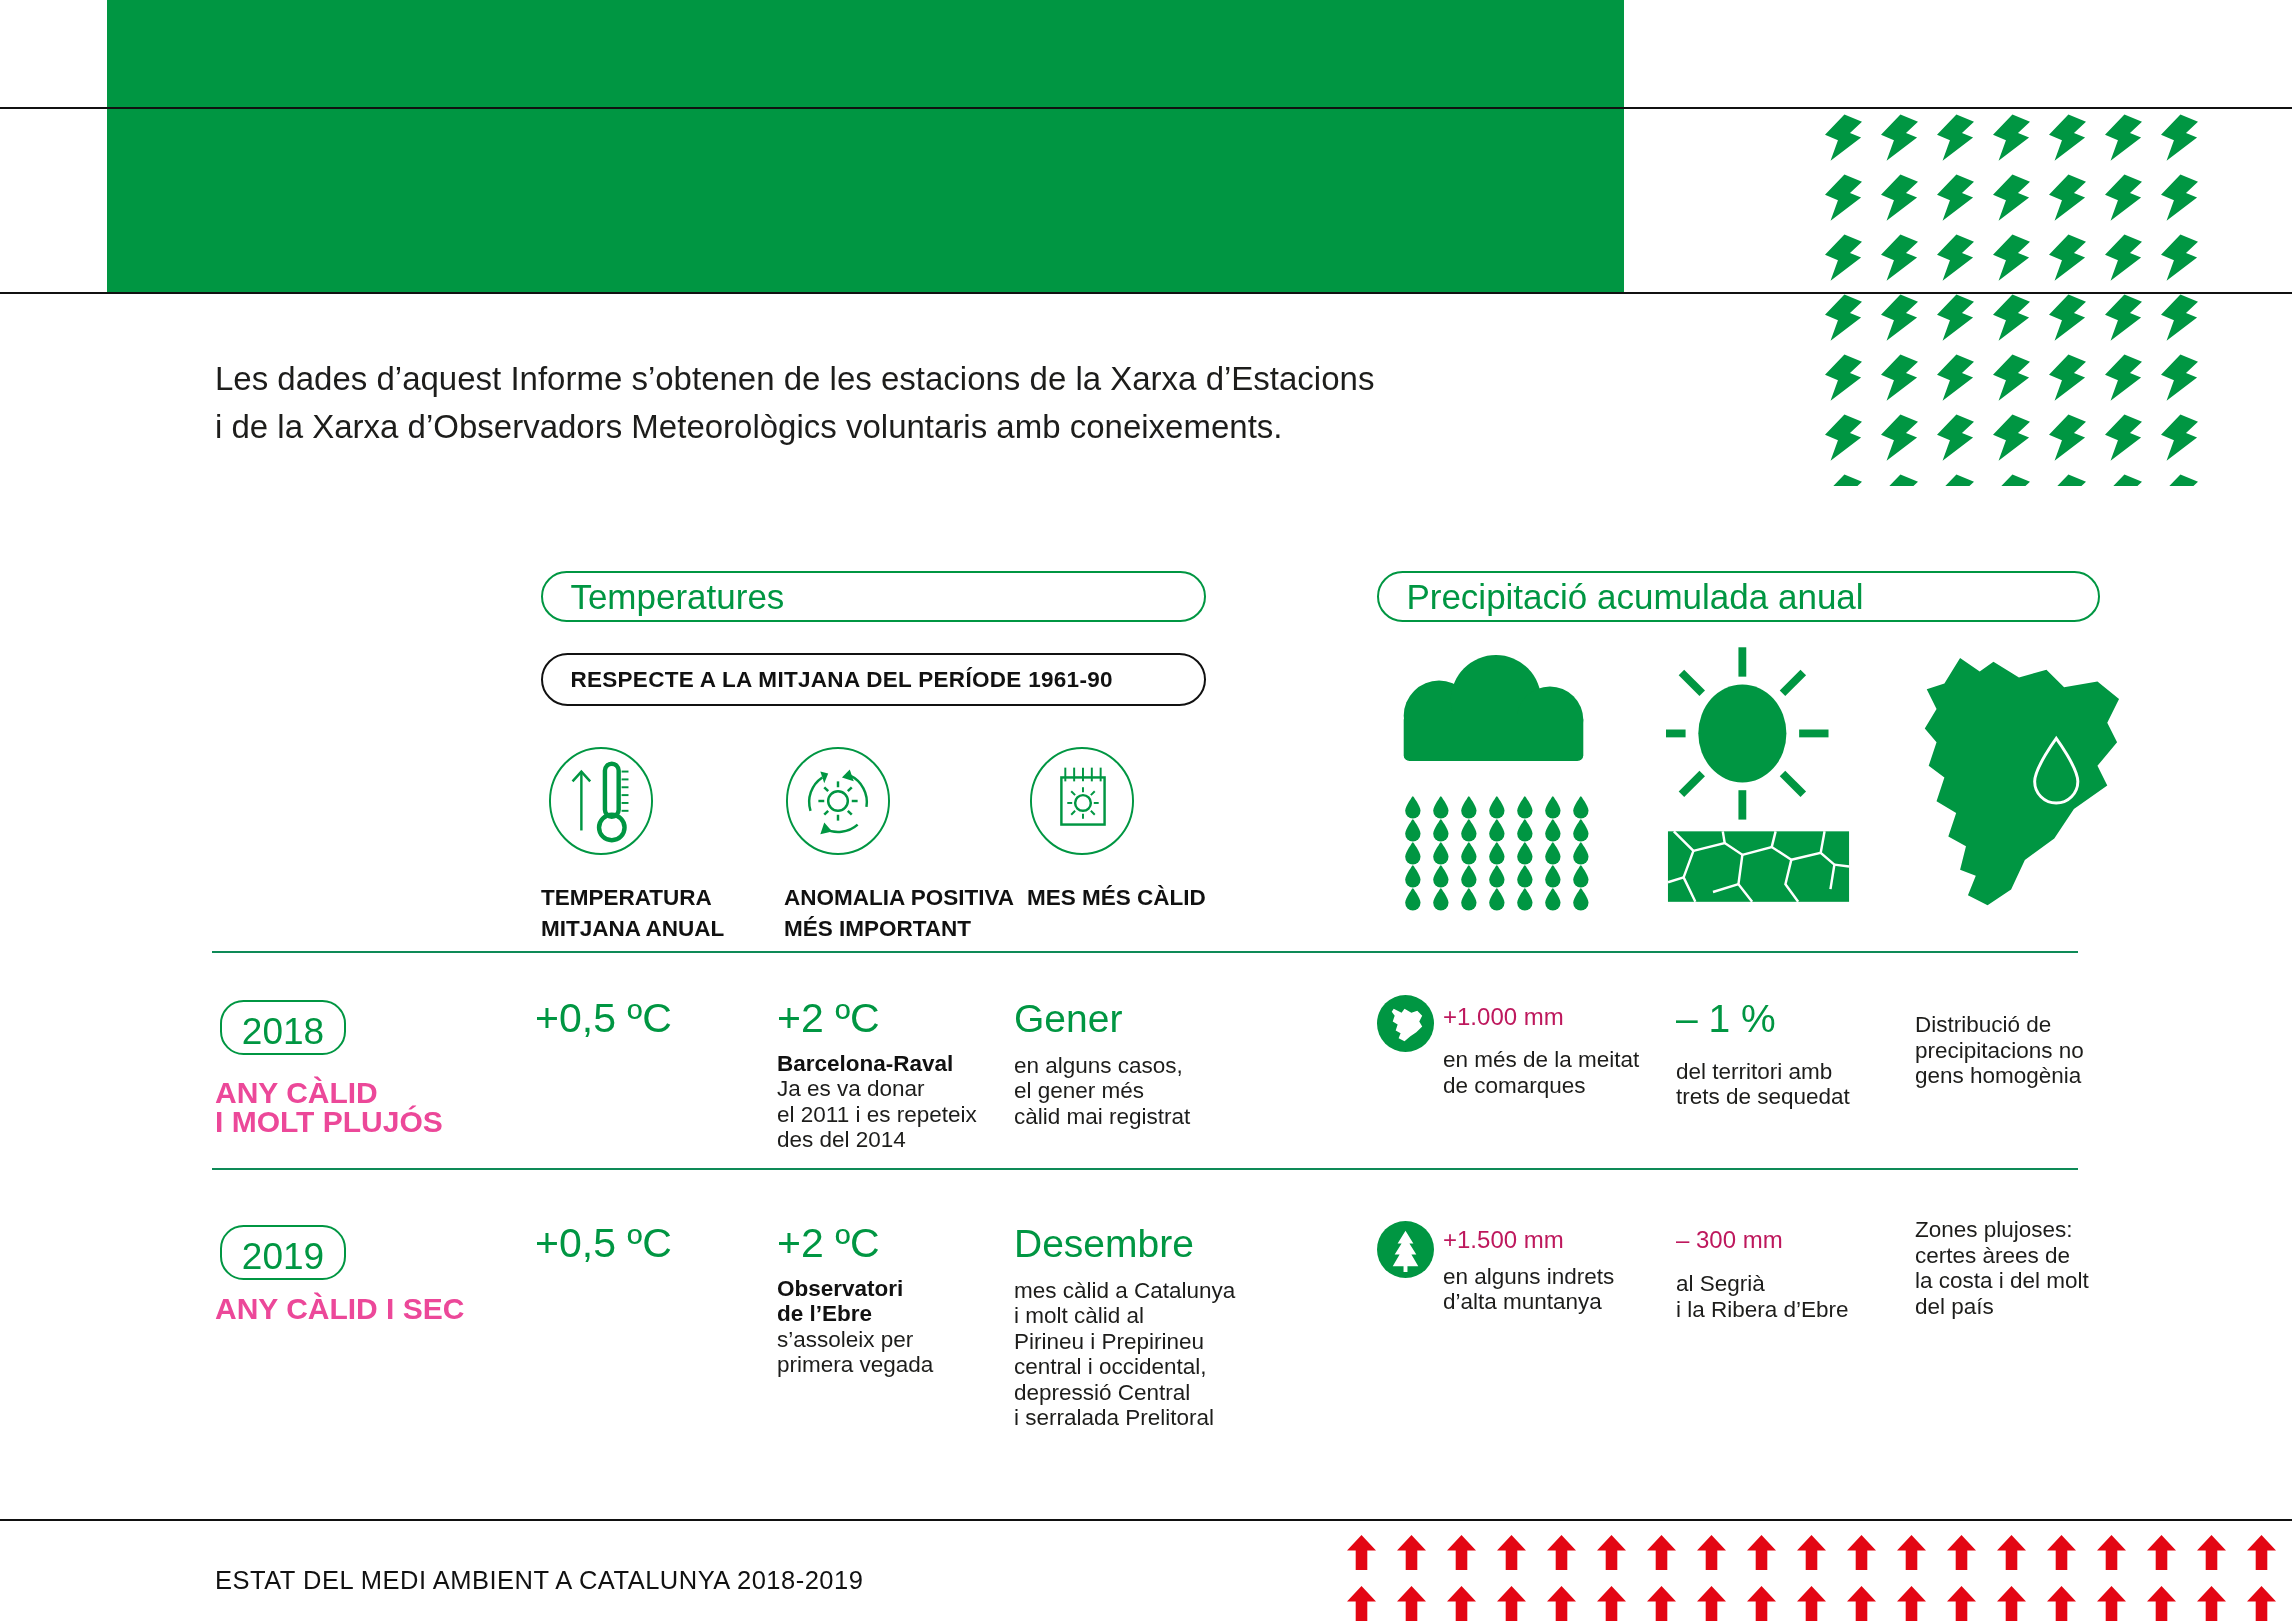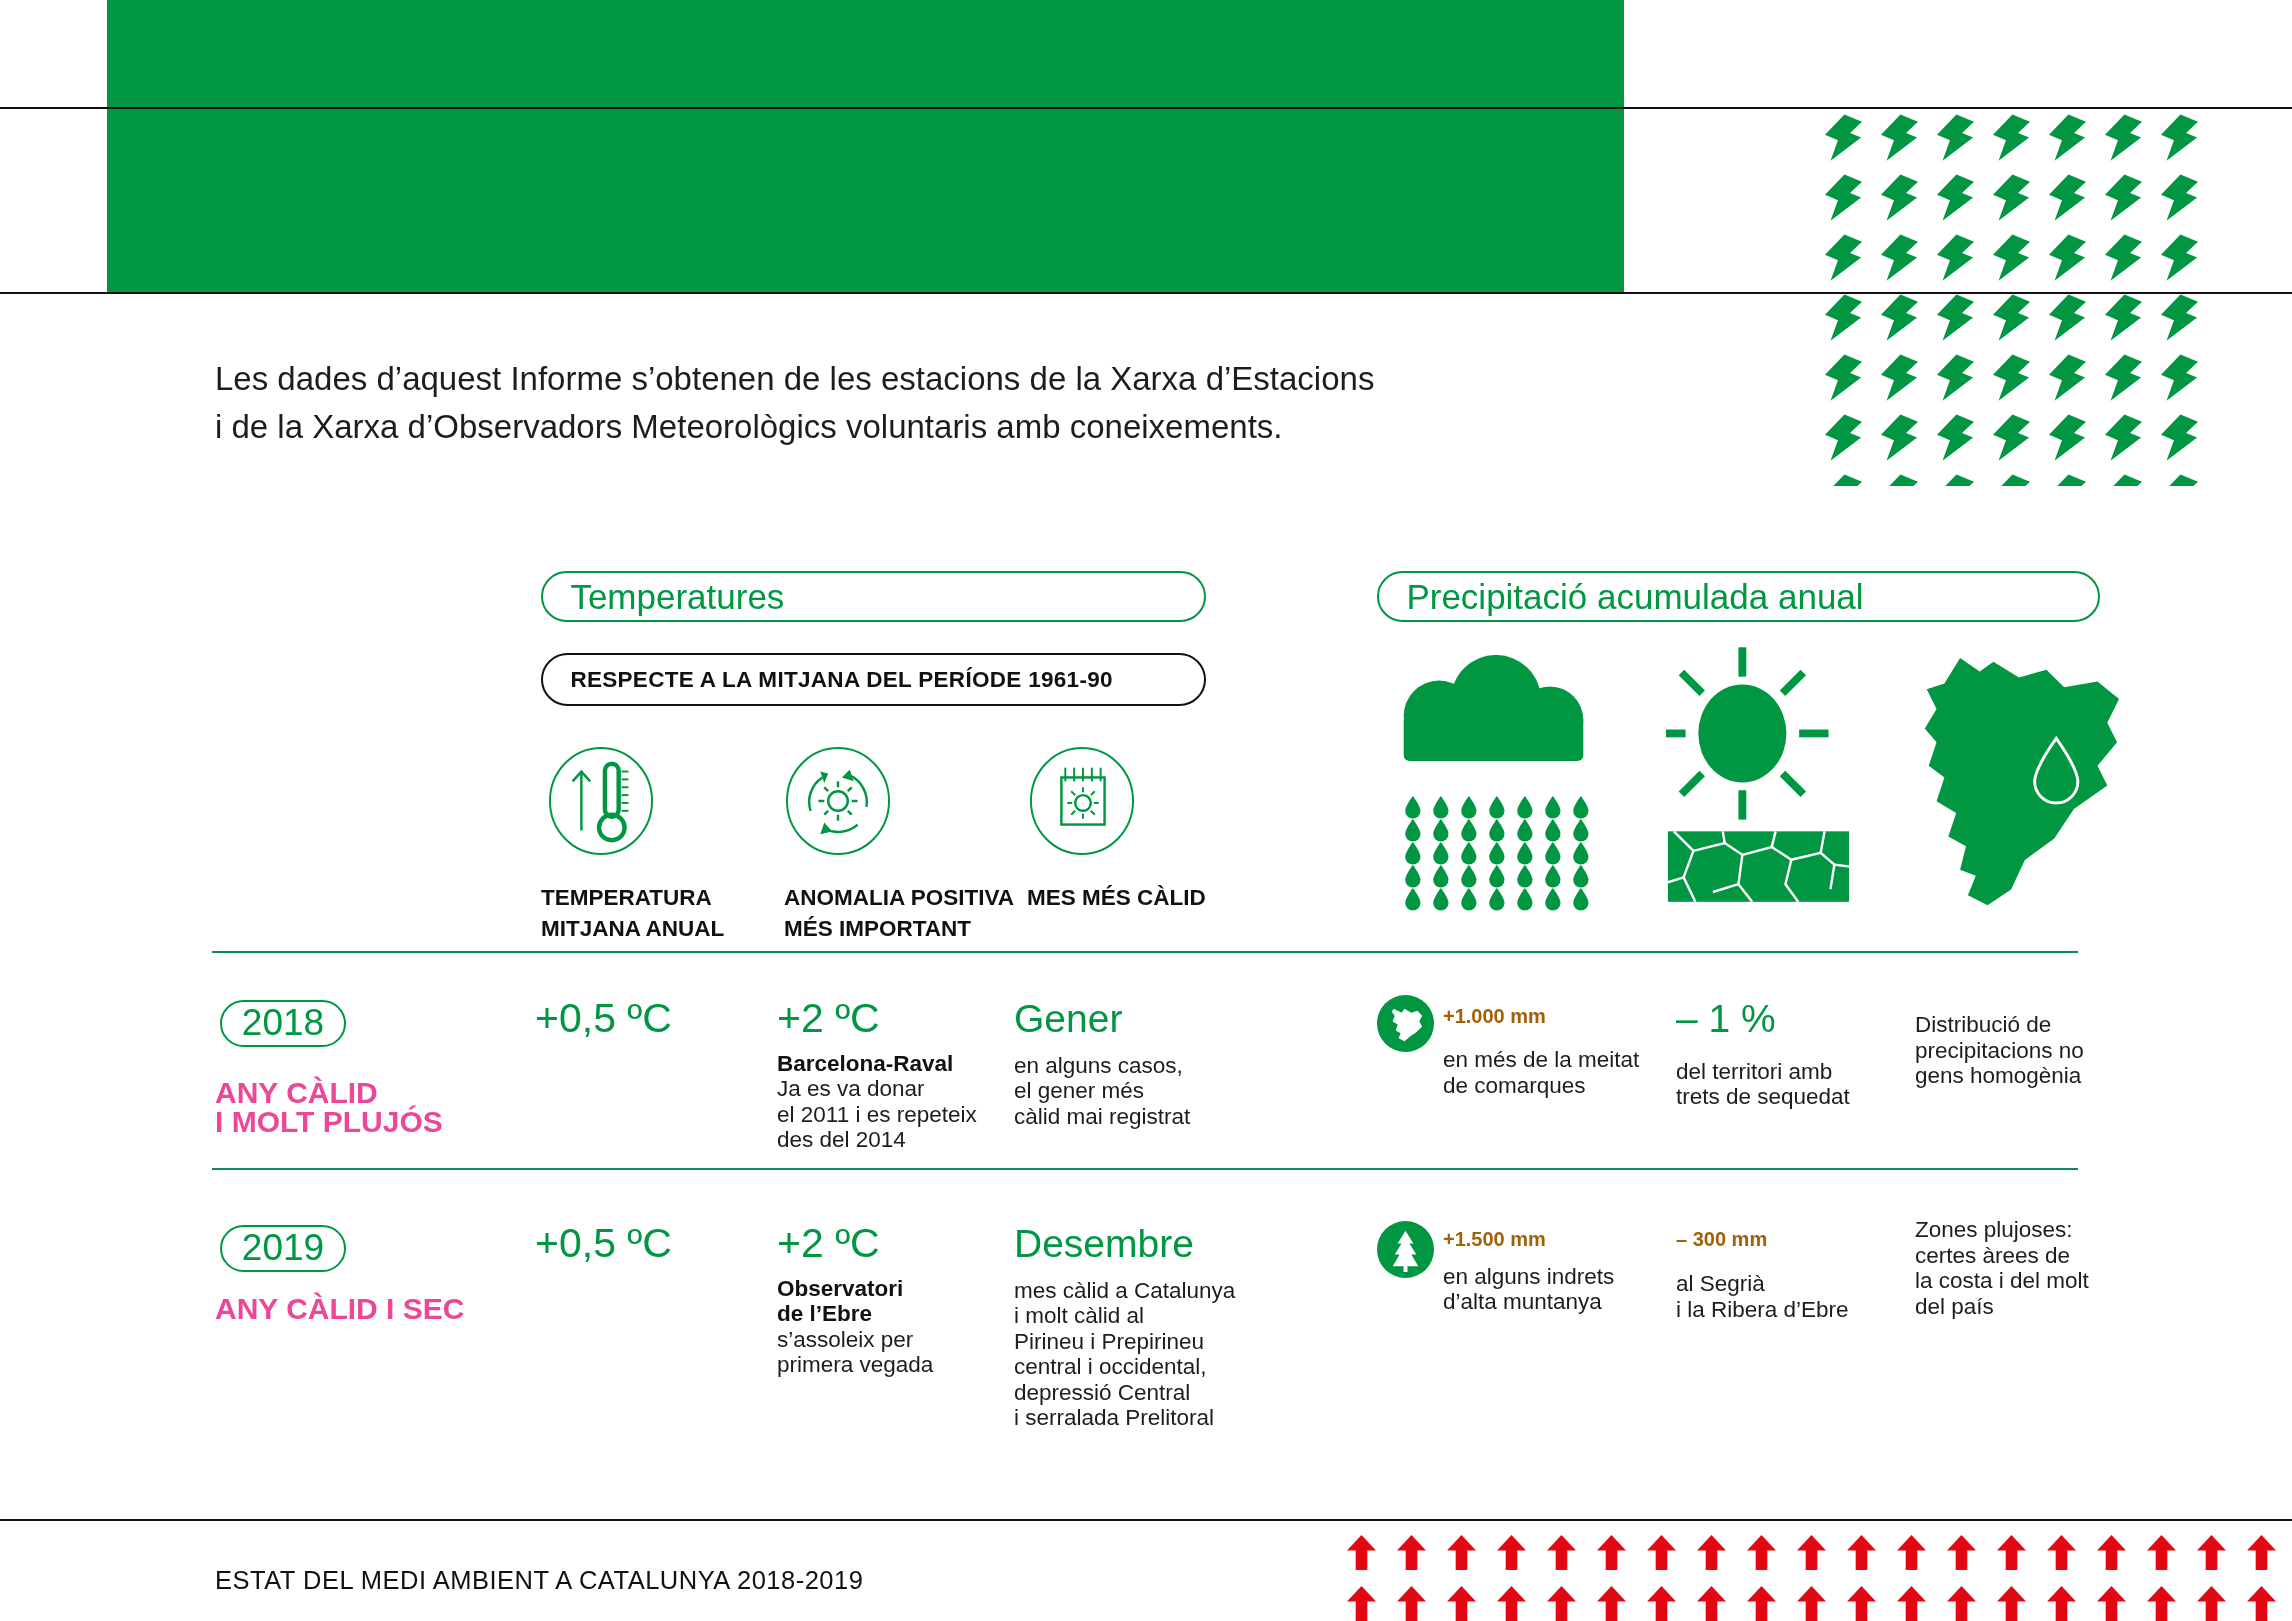--- a/index.html
+++ b/index.html
@@ -7,27 +7,27 @@
         font-family:"Liberation Sans","DejaVu Sans",sans-serif;color:#1d1d1b;
         --g:#009642;--red:#e30613;--rule:#0e8a57}
   .abs{position:absolute}
   .hline{position:absolute;left:0;width:2293px;height:2px;background:#111}
   .green-block{position:absolute;left:107px;top:0;width:1517px;height:292px;background:var(--g)}
   .doc-title{position:absolute;left:212px;top:147px;font-size:88px;line-height:90px;letter-spacing:-1px;color:#0d0d0d}
   .intro{position:absolute;left:215px;top:355px;font-size:33px;line-height:48px;color:#1d1d1b}
   .pill{position:absolute;box-sizing:border-box;border-radius:29px;display:flex;align-items:center;padding:0 27.4px}
   .pill-green{border:2px solid var(--g);color:var(--g);font-size:35px}
   .pill-black{border:2.9px solid #111;color:#111;font-weight:bold;font-size:22.5px;letter-spacing:0.3px}
-  .year-pill{position:absolute;box-sizing:border-box;width:126px;height:47px;border:2px solid var(--g);
-             border-radius:23.5px;color:var(--g);font-size:37px;display:flex;align-items:flex-start;justify-content:center}
+  .year-pill{position:absolute;box-sizing:border-box;width:126px;height:55px;border:2px solid var(--g);
+             border-radius:23.5px;color:var(--g);font-size:37px;display:flex;align-items:flex-end;justify-content:center}
   .icon-label{position:absolute;font-weight:bold;font-size:22.5px;line-height:31px;color:#111}
   .note{position:absolute;font-weight:bold;font-size:30px;line-height:29px;color:#ec4899}
   .val-big{font-size:41px;line-height:53px;color:var(--g)}
   .val-mid{font-size:39px;line-height:53px;color:var(--g)}
-  .val-bold{font-size:20px;line-height:33px;font-weight:bold;color:#a16207}
+  .val-bold{font-size:24px;line-height:33px;font-weight:normal;color:#be185d}
   .sm{font-size:22.5px;line-height:25.5px;color:#1d1d1b}
   .sm-b{font-size:22.5px;line-height:25.5px;font-weight:bold;color:#111}
   .rule{position:absolute;left:212px;width:1866px;height:2px;background:var(--rule)}
   .footer-line{position:absolute;left:0;top:1519px;width:2293px;height:2px;background:#111}
   .footer-text{position:absolute;left:215px;top:1566px;font-size:25.5px;letter-spacing:0.5px;color:#111}
   .bolt-grid{position:absolute;left:1825px;top:114px;display:grid;grid-template-columns:repeat(7,56px);
              grid-auto-rows:60px;width:391px;height:372px;overflow:hidden;color:var(--g)}
   .arrow-grid{position:absolute;left:1347px;top:1535px;display:grid;grid-template-columns:repeat(19,50px);
               grid-auto-rows:51px;color:var(--red)}
   .drop-grid{position:absolute;left:1405px;top:796px;display:grid;grid-template-columns:repeat(7,28px);

